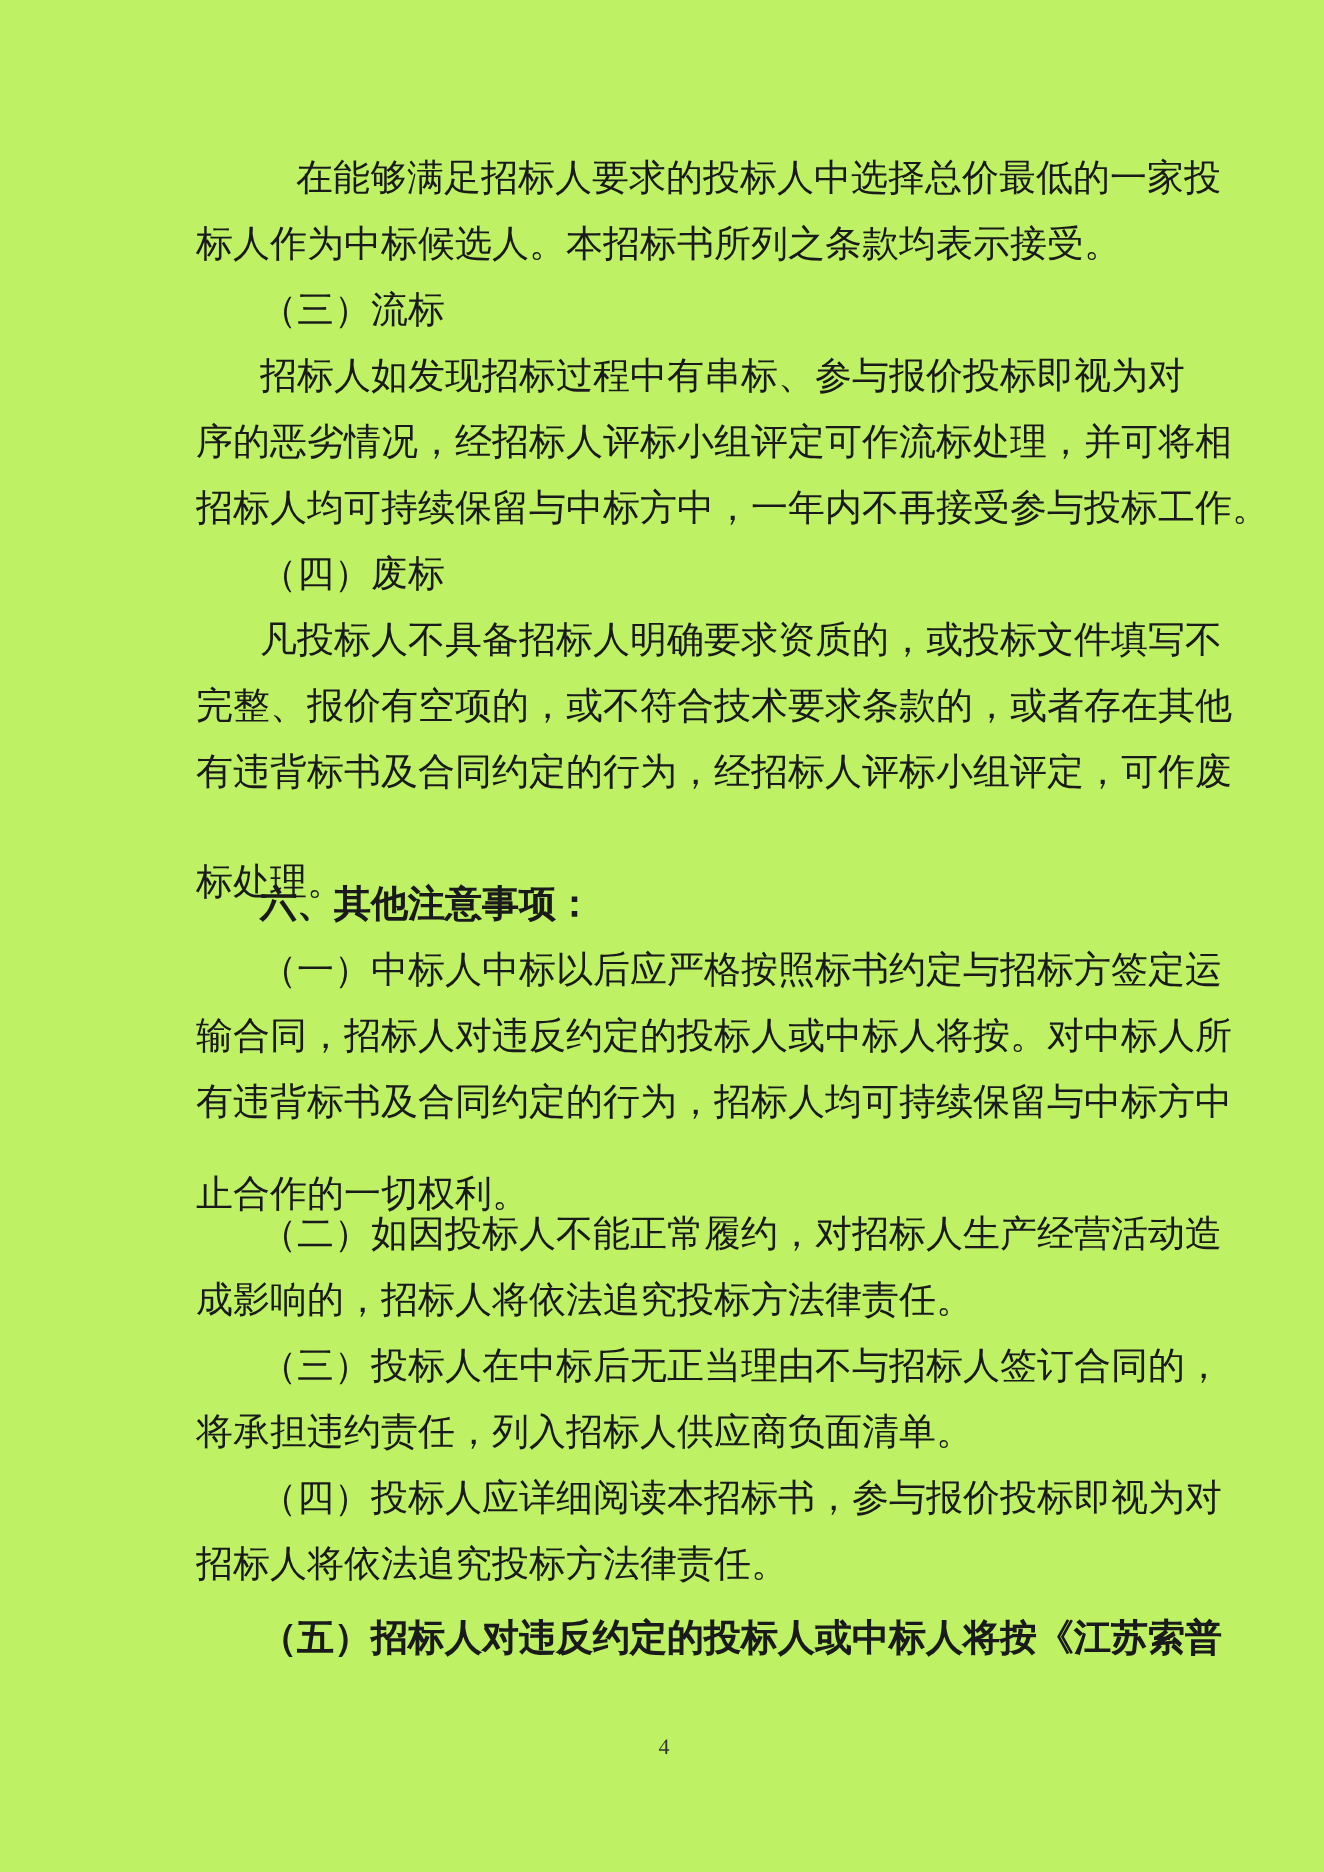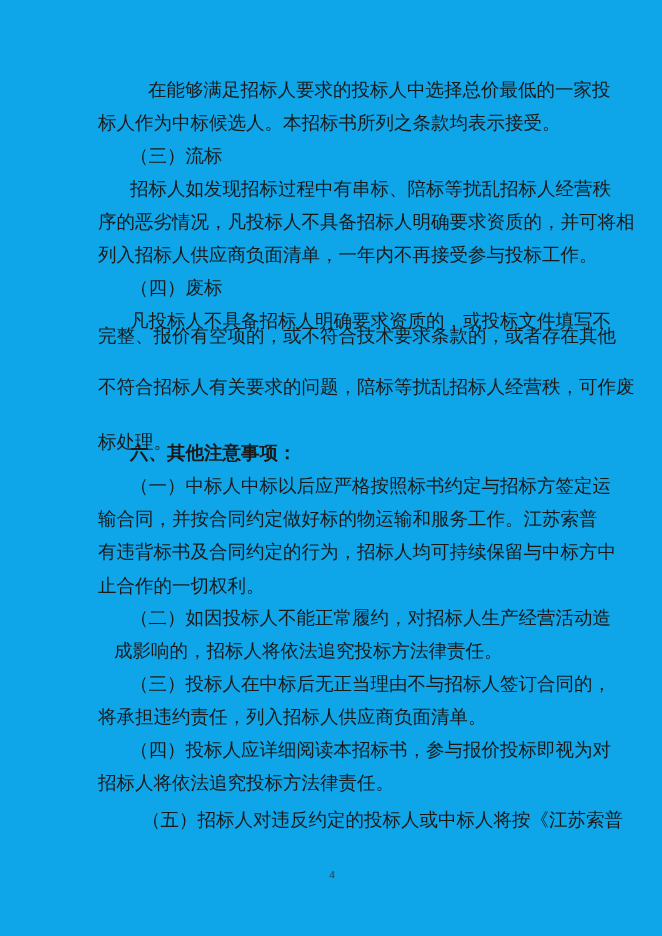--- a/index.html
+++ b/index.html
@@ -1,19 +1,19 @@
 <!DOCTYPE html>
 <html><head>
 <meta charset="utf-8">
 <style>
   html, body { margin: 0; padding: 0; background: #ffffff; }
   body { width: 662px; height: 936px; position: relative; overflow: hidden; }
   .page {
     position: absolute; left: 0; top: 0; width: 662px; height: 936px;
-    background: #0ea5e9;
+    background: #bef264;
     font-family: "DejaVu Serif", "Liberation Serif", serif;
     color: #1a1a1a;
   }
   .line {
     position: absolute;
     left: 98px;
     width: 468px;
     font-size: 18.5px;
     line-height: 24px;
     white-space: nowrap;
@@ -29,35 +29,35 @@
   }
 </style>
 </head>
 <body>
 
 <div class="page">
   <div id="lines">
       <div class="line" style="top: 78px; left: 148px; width: 418px;">在能够满足招标人要求的投标人中选择总价最低的一家投</div>
       <div class="line last" style="top: 111px; left: 98px; width: 468px;">标人作为中标候选人。本招标书所列之条款均表示接受。</div>
       <div class="line last" style="top: 144px; left: 130px; width: 436px;">（三）流标</div>
-      <div class="line" style="top: 177px; left: 130px; width: 436px;">招标人如发现招标过程中有串标、陪标等扰乱招标人经营秩</div>
-      <div class="line" style="top: 210px; left: 98px; width: 468px;">序的恶劣情况，凡投标人不具备招标人明确要求资质的，并可将相</div>
-      <div class="line" style="top: 243px; left: 98px; width: 468px;">列入招标人供应商负面清单，一年内不再接受参与投标工作。</div>
+      <div class="line" style="top: 177px; left: 130px; width: 436px;">招标人如发现招标过程中有串标、参与报价投标即视为对</div>
+      <div class="line" style="top: 210px; left: 98px; width: 468px;">序的恶劣情况，经招标人评标小组评定可作流标处理，并可将相</div>
+      <div class="line" style="top: 243px; left: 98px; width: 468px;">招标人均可持续保留与中标方中，一年内不再接受参与投标工作。</div>
       <div class="line last" style="top: 276px; left: 130px; width: 436px;">（四）废标</div>
       <div class="line" style="top: 309px; left: 130px; width: 436px;">凡投标人不具备招标人明确要求资质的，或投标文件填写不</div>
-      <div class="line" style="top: 324px; left: 98px; width: 468px;">完整、报价有空项的，或不符合技术要求条款的，或者存在其他</div>
-      <div class="line" style="top: 375px; left: 98px; width: 468px;">不符合招标人有关要求的问题，陪标等扰乱招标人经营秩，可作废</div>
+      <div class="line" style="top: 342px; left: 98px; width: 468px;">完整、报价有空项的，或不符合技术要求条款的，或者存在其他</div>
+      <div class="line" style="top: 375px; left: 98px; width: 468px;">有违背标书及合同约定的行为，经招标人评标小组评定，可作废</div>
       <div class="line last" style="top: 408px; left: 98px; width: 468px; margin-top: 22px;">标处理。</div>
       <div class="line last bold" style="top: 441px; left: 130px; width: 436px;">六、其他注意事项：</div>
       <div class="line" style="top: 474px; left: 130px; width: 436px;">（一）中标人中标以后应严格按照标书约定与招标方签定运</div>
-      <div class="line" style="top: 507px; left: 98px; width: 468px;">输合同，并按合同约定做好标的物运输和服务工作。江苏索普</div>
+      <div class="line" style="top: 507px; left: 98px; width: 468px;">输合同，招标人对违反约定的投标人或中标人将按。对中标人所</div>
       <div class="line" style="top: 540px; left: 98px; width: 468px;">有违背标书及合同约定的行为，招标人均可持续保留与中标方中</div>
-      <div class="line last" style="top: 574px; left: 98px; width: 468px;">止合作的一切权利。</div>
+      <div class="line last" style="top: 586px; left: 98px; width: 468px;">止合作的一切权利。</div>
       <div class="line" style="top: 606px; left: 130px; width: 436px;">（二）如因投标人不能正常履约，对招标人生产经营活动造</div>
-      <div class="line last" style="top: 639px; left: 114px; width: 468px;">成影响的，招标人将依法追究投标方法律责任。</div>
+      <div class="line last" style="top: 639px; left: 98px; width: 468px;">成影响的，招标人将依法追究投标方法律责任。</div>
       <div class="line" style="top: 672px; left: 130px; width: 436px;">（三）投标人在中标后无正当理由不与招标人签订合同的，</div>
       <div class="line last" style="top: 705px; left: 98px; width: 468px;">将承担违约责任，列入招标人供应商负面清单。</div>
       <div class="line" style="top: 738px; left: 130px; width: 436px;">（四）投标人应详细阅读本招标书，参与报价投标即视为对</div>
       <div class="line last" style="top: 771px; left: 98px; width: 468px;">招标人将依法追究投标方法律责任。</div>
-      <div class="line" style="top: 808px; left: 142px; width: 436px;">（五）招标人对违反约定的投标人或中标人将按《江苏索普</div>
+      <div class="line" style="top: 808px; left: 130px; width: 436px; font-weight: bold;">（五）招标人对违反约定的投标人或中标人将按《江苏索普</div>
     </div>
   <div class="page-number">4</div>
 </div>
 
 </body></html>

